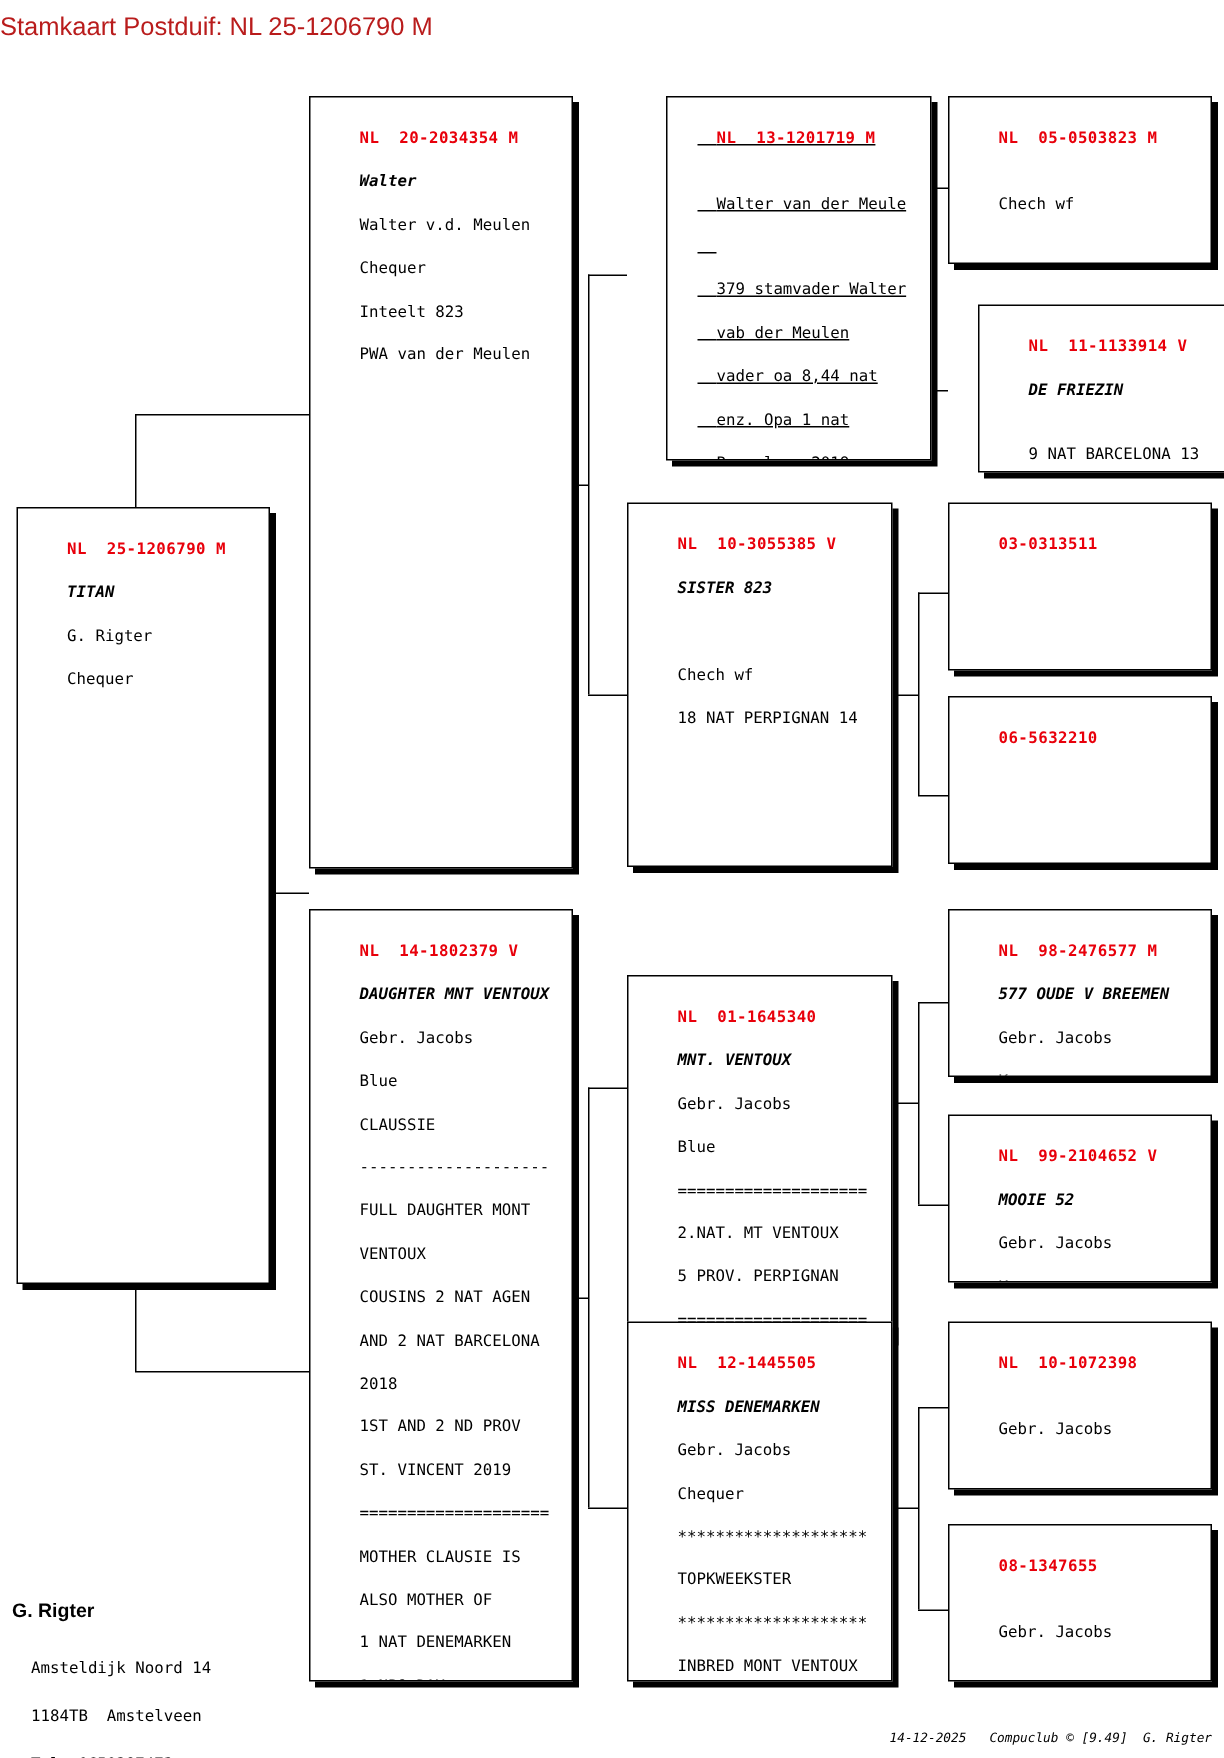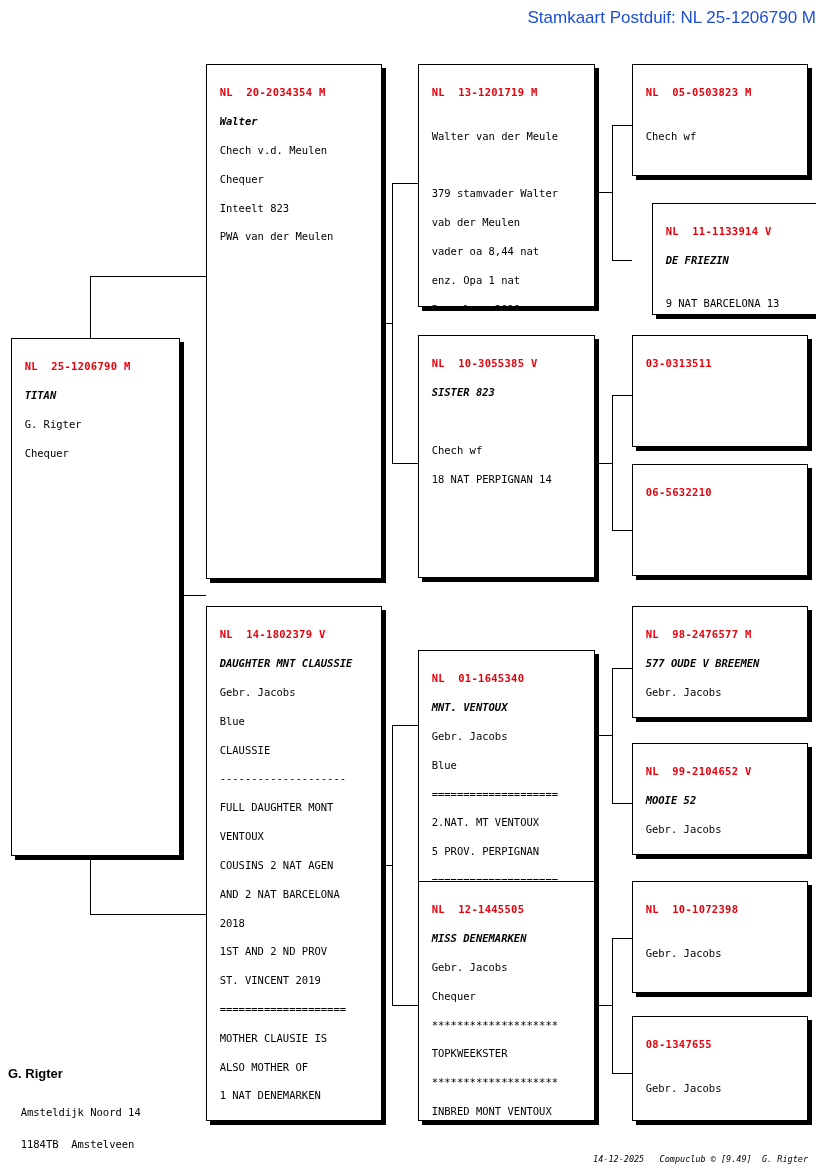--- a/index.html
+++ b/index.html
@@ -7,31 +7,31 @@
   body {
     width: 816px; height: 1172px;
     background: #ffffff;
     font-family: "DejaVu Sans Mono", monospace;
     position: relative;
     overflow: hidden;
   }
   #page-title {
     position: absolute;
     top: 8px; left: 0; width: 816px;
-    text-align: right;
+    text-align: left;
     font-family: "Liberation Sans", sans-serif;
     font-size: 17px;
-    color: #1d4ed8;
+    color: #b91c1c;
   }
   .card {
     position: absolute;
     background: #ffffff;
     border: 1px solid #000;
     box-shadow: 4px 4px 0 #000;
-    padding: 6px 7px 6px 0;
+    padding: 6px 7px 6px 20px;
     font-size: 10.5px;
     line-height: 14.4px;
     color: #000;
     overflow: hidden;
     white-space: pre;
   }
   .ring { color: #e8000b; font-weight: bold; letter-spacing: 0.3px; }
   .nickname { font-style: italic; font-weight: bold; }
   .line { }
   .conn {
@@ -110,29 +110,29 @@
 <div class="card" style="left:11px; top:338px; width:169px; height:518px;">
   <span class="ring">NL  25-1206790 M</span><br>
   <span class="nickname">TITAN</span><br>
   <span class="line">G. Rigter</span><br>
   <span class="line">Chequer</span>
 </div>
 
 <div class="card" style="left:206px; top:64px; width:176px; height:515px;">
   <span class="ring">NL  20-2034354 M</span><br>
   <span class="nickname">Walter</span><br>
-  <span class="line">Chech v.d. Meulen</span><br>
+  <span class="line">Walter v.d. Meulen</span><br>
   <span class="line">Chequer</span><br>
   <span class="line">Inteelt 823</span><br>
   <span class="line">PWA van der Meulen</span>
 </div>
 
 <div class="card" style="left:206px; top:606px; width:176px; height:515px;">
   <span class="ring">NL  14-1802379 V</span><br>
-  <span class="nickname">DAUGHTER MNT CLAUSSIE</span><br>
+  <span class="nickname">DAUGHTER MNT VENTOUX</span><br>
   <span class="line">Gebr. Jacobs</span><br>
   <span class="line">Blue</span><br>
   <span class="line">CLAUSSIE</span><br>
   <span class="line">--------------------</span><br>
   <span class="line">FULL DAUGHTER MONT</span><br>
   <span class="line">VENTOUX</span><br>
   <span class="line">COUSINS 2 NAT AGEN</span><br>
   <span class="line">AND 2 NAT BARCELONA</span><br>
   <span class="line">2018</span><br>
   <span class="line">1ST AND 2 ND PROV</span><br>
@@ -140,21 +140,21 @@
   <span class="line">====================</span><br>
   <span class="line">MOTHER CLAUSIE IS</span><br>
   <span class="line">ALSO MOTHER OF</span><br>
   <span class="line">1 NAT DENEMARKEN</span><br>
   <span class="line">1 NPO DAX</span><br>
   <br>
   <br>
   
 </div>
 
-<div class="card" style="left:418px; top:64px; width:177px; height:243px;">
+<div class="card" style="left:444px; top:64px; width:177px; height:243px;text-decoration:underline;">
   <span class="ring">NL  13-1201719 M</span><br><br>
   <span class="line">Walter van der Meule</span><br>
   <span class="line"></span><br>
   <span class="line">379 stamvader Walter</span><br>
   <span class="line">vab der Meulen</span><br>
   <span class="line">vader oa 8,44 nat</span><br>
   <span class="line">enz. Opa 1 nat</span><br>
   <span class="line">Barcelona 2018</span><br>
   
 </div>

